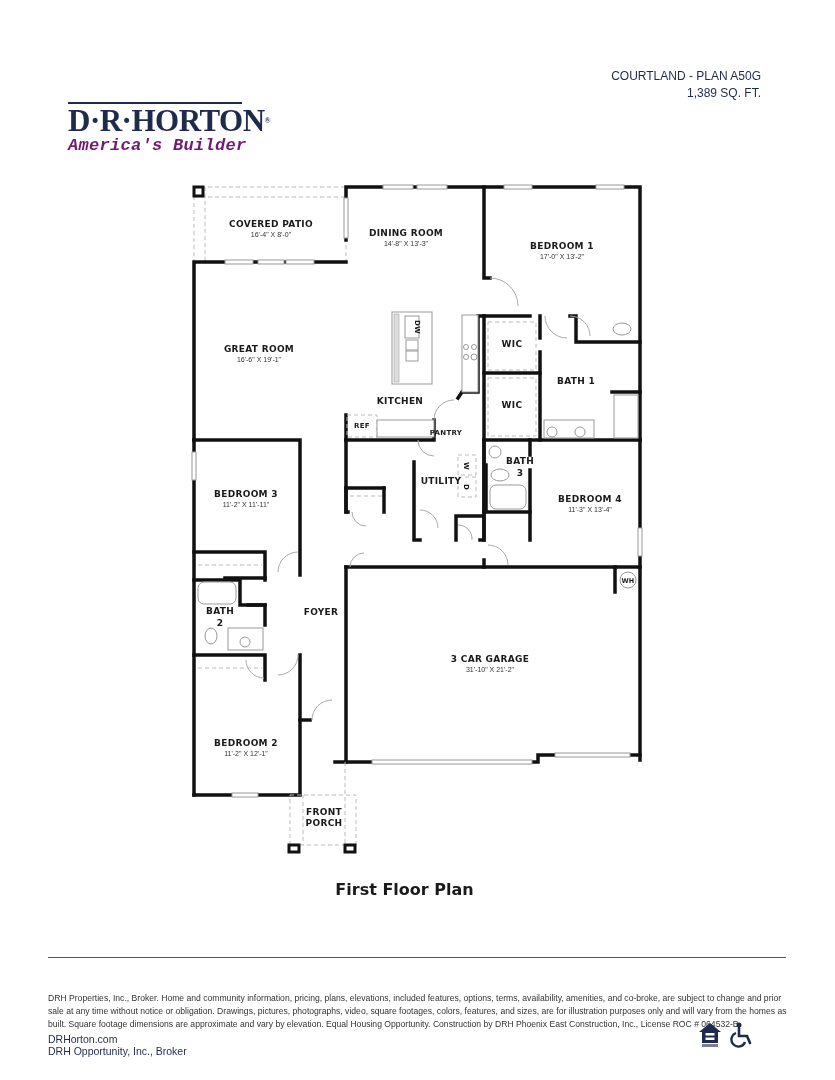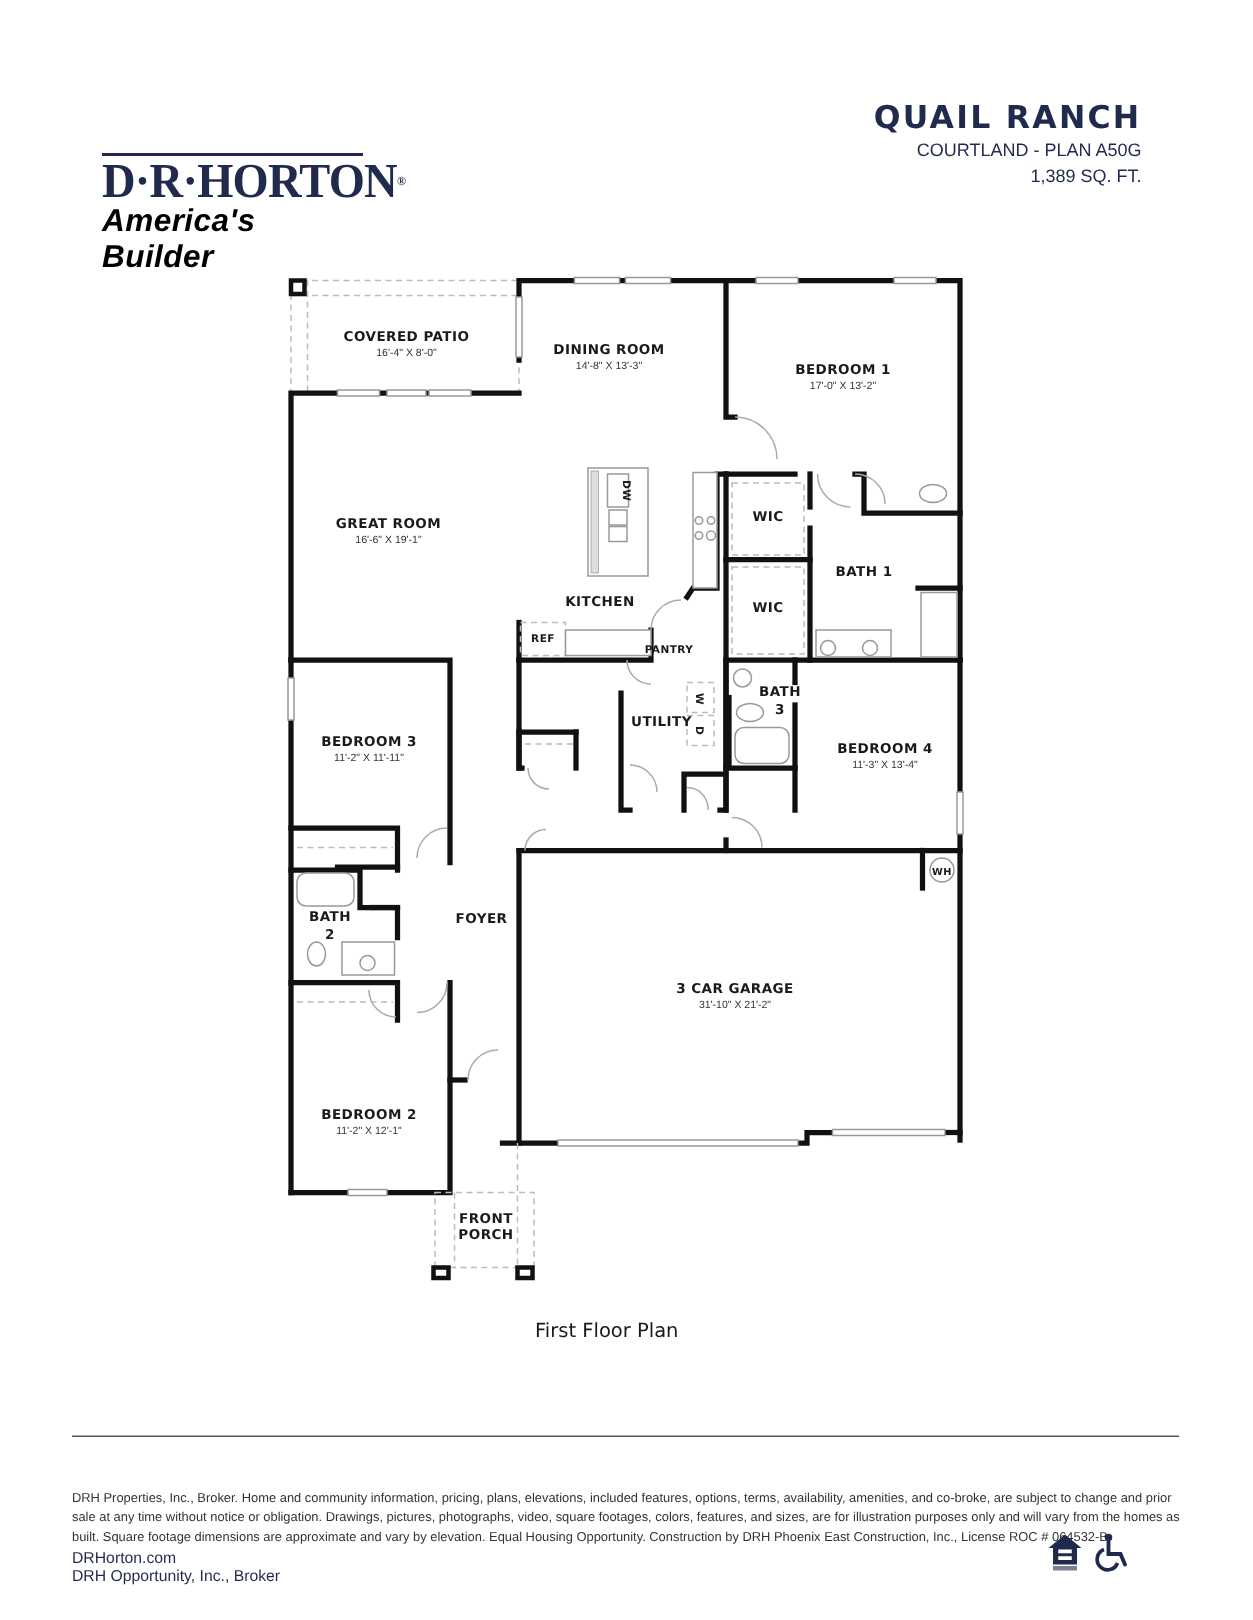--- a/index.html
+++ b/index.html
@@ -1,26 +1,26 @@
 <!DOCTYPE html>
 <html><head>
 <meta charset="utf-8">
 <style>
   html, body { margin: 0; padding: 0; background: #ffffff; }
   body { width: 835px; height: 1080px; position: relative; overflow: hidden; font-family: "Liberation Sans", sans-serif; color: #1f2a4d; }
   .logo { position: absolute; left: 68px; top: 62px; width: 180px; margin-top: 40px; }
   .logo-rule { height: 2px; background: #1f2a4d; width: 174px; margin-bottom: 2px; }
   .logo-name { font-family: "Liberation Serif", serif; font-weight: bold; font-size: 31px; letter-spacing: -0.5px; color: #1f2a4d; line-height: 30px; transform: scaleY(1.05); }
-  .logo-tag { font-family: Liberation Sans, sans-serif; font-style: italic; font-weight: bold; font-size: 21px; color: #000000; margin-top: 0px; letter-spacing: 0.3px; }
+  .logo-tag { font-family: Liberation Mono, monospace; font-style: italic; font-weight: bold; font-size: 17px; color: #701a75; margin-top: 0px; letter-spacing: 0.3px; }
   .reg { font-size: 8px; vertical-align: top; }
   .title-block { position: absolute; right: 74px; top: 66px; text-align: right; }
   .community { font-family: "DejaVu Sans", sans-serif; font-weight: bold; font-size: 21px; letter-spacing: 1.5px; color: #1f2a4d; }
   .plan-sub { font-size: 12px; color: #1f2a4d; margin-top: 3px; line-height: 14px; }
   .plan { position: absolute; left: 0; top: 0; }
-  .caption { position: absolute; top: 880px; left: 0; width: 809px; text-align: center; font-family: "DejaVu Sans", sans-serif; font-weight: normal; font-size: 13px; color: #1a1a1a; }
+  .caption { position: absolute; top: 880px; left: 0; width: 809px; text-align: center; font-family: "DejaVu Sans", sans-serif; font-weight: bold; font-size: 16px; color: #1a1a1a; }
   .footer-rule { position: absolute; left: 48px; top: 957px; width: 738px; height: 1px; background: #555; }
   .disclaimer { position: absolute; left: 48px; top: 992px; width: 740px; font-size: 8.6px; line-height: 13px; color: #333; }
   .footer-links { position: absolute; left: 48px; top: 1033px; font-weight: normal; font-size: 10.5px; line-height: 12px; color: #1f2a4d; }
   .badges { position: absolute; left: 698px; top: 1022px; display: flex; gap: 8px; }
   .room-name { font-family: "DejaVu Sans", sans-serif; font-weight: bold; font-size: 9px; fill: #1a1a1a; letter-spacing: 0.3px; }
   .room-dim { font-family: "Liberation Sans", sans-serif; font-size: 7px; fill: #333; }
   .wall { stroke: #111; stroke-width: 3.5; fill: none; stroke-linecap: square; }
   .dash { stroke: #bbb; stroke-width: 1; fill: none; stroke-dasharray: 4 3; }
   .win { stroke: #999; stroke-width: 1; fill: #fff; }
   .fix { stroke: #999; stroke-width: 1; fill: #fff; }
@@ -28,21 +28,20 @@
 </head>
 <body>
 
 <div class="logo">
   <div class="logo-rule"></div>
   <div class="logo-name"><span>D·R·HORTON</span><span class="reg">®</span></div>
   <div class="logo-tag">America's Builder</div>
 </div>
 
 <div class="title-block">
-  <div class="community">QUAIL RANCH</div>
   <div class="plan-sub">COURTLAND - PLAN A50G</div>
   <div class="plan-sub">1,389 SQ. FT.</div>
 </div>
 
 <svg class="plan" width="835" height="870" viewBox="0 0 835 870">
 
   <g>
     <rect x="194" y="187" width="152" height="75" class="dash"></rect>
     <line x1="205" y1="187" x2="205" y2="262" class="dash"></line>
     <line x1="194" y1="197" x2="346" y2="197" class="dash"></line>

